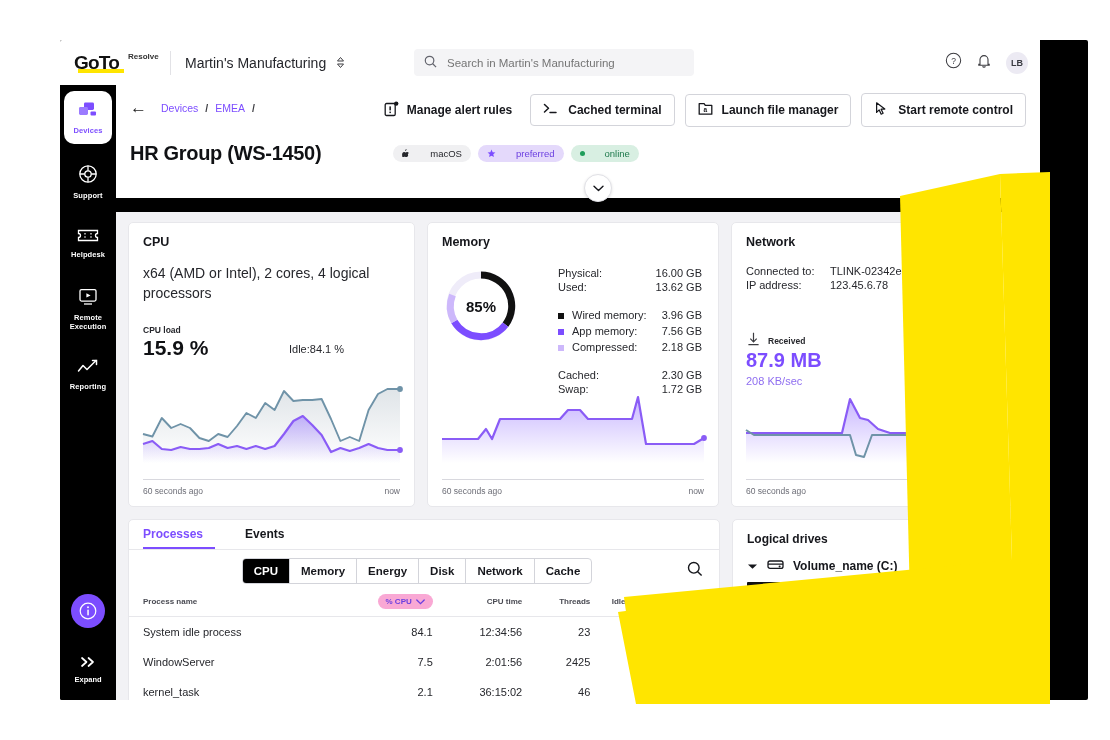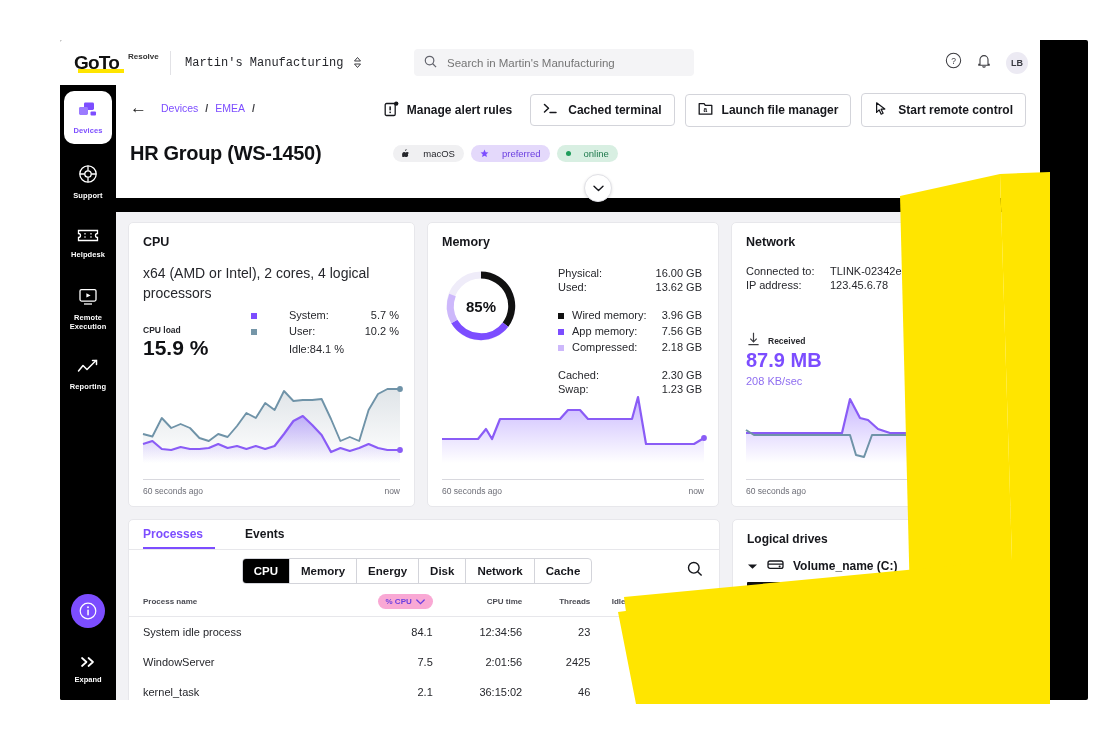--- a/index.html
+++ b/index.html
@@ -14,21 +14,21 @@
     background:#000000;border-radius:2px;overflow:hidden;padding-left:48px;
   }
   
   .topbar{position:absolute;left:0;top:0;width:980px;height:45px;background:#fff;
     display:flex;align-items:center;border-bottom:1px solid #e6e6ea;}
   .logo{margin-left:14px;width:90px;position:relative;}
   .logo-goto{font-size:19px;font-weight:700;letter-spacing:-0.8px;color:#111;line-height:1;}
   .logo-sup{font-size:8px;font-weight:600;color:#333;position:absolute;left:54px;top:-1px;}
   .logo-underline{position:absolute;left:4px;top:16px;width:46px;height:4px;background:#ffe500;}
   .topdiv{width:1px;height:24px;background:#e2e2e6;margin:0 14px 0 6px;}
-  .acct{font-size:12px;color:#25262b;font-family:Liberation Mono, monospace;}
+  .acct{font-size:14px;color:#25262b;}
   .acct-caret{margin-left:10px;display:inline-flex;flex-direction:column;gap:1px;vertical-align:middle;}
   .searchwrap{position:absolute;left:354px;top:9px;width:280px;height:27px;background:#f4f4f6;
     border-radius:4px;display:flex;align-items:center;padding:0 10px;box-sizing:border-box;}
   .searchwrap input{border:0;background:transparent;outline:none;font-size:11.5px;color:#73747d;
     font-family:"Liberation Sans",sans-serif;width:240px;margin-left:8px;}
   .topright{position:absolute;right:12px;top:0;height:45px;display:flex;align-items:center;gap:14px;}
   .avatar{width:22px;height:22px;border-radius:50%;background:#eceaf3;color:#3a3b42;font-size:9px;
     display:flex;align-items:center;justify-content:center;font-weight:600;}
   
   .rail{position:absolute;left:0;top:45px;width:56px;height:615px;background:#000;}
@@ -48,21 +48,21 @@
   .crumbs{font-size:10.5px;color:#7c4dff;display:flex;align-items:center;gap:7px;}
   .crumbs .sep{color:#3c3c41;font-weight:700;}
   .actions{position:absolute;right:14px;top:8px;display:flex;align-items:center;gap:10px;}
   .act-plain{display:flex;align-items:center;gap:8px;font-size:12px;font-weight:700;color:#16171c;
     padding:6px 8px;}
   .act-btn{display:flex;align-items:center;gap:9px;font-size:12px;font-weight:700;color:#16171c;
     border:1px solid #d3d4da;border-radius:4px;padding:7px 12px;background:#fff;}
   .titlerow{display:flex;align-items:center;padding:0 14px;height:46px;}
   .dev-title{font-size:20px;font-weight:700;color:#101114;letter-spacing:-.3px;}
   .chips{display:flex;align-items:center;gap:7px;margin-left:72px;}
-  .chip{display:flex;align-items:center;gap:13px;border-radius:11px;padding:3px 9px;font-size:9.5px;}
+  .chip{display:flex;align-items:center;gap:20px;border-radius:11px;padding:3px 9px;font-size:9.5px;}
   .chip.os{background:#f0f0f2;color:#26272c;}
   .chip.pref{background:#e4d9fb;color:#6b3fe0;}
   .chip.on{background:#d8efe2;color:#1f7a4d;}
   .dot{width:5px;height:5px;border-radius:50%;background:#1f9d5b;display:inline-block;}
   .collapser{position:relative;height:22px;}
   .collapse-btn{position:absolute;left:468px;top:-2px;width:26px;height:26px;border-radius:50%;
     background:#fff;border:1px solid #e1e1e6;display:flex;align-items:center;justify-content:center;
     box-shadow:0 1px 3px rgba(0,0,0,.12);z-index:4;}
   .darkstrip{height:14px;background:#000;}
   .panelwrap{background:#f2f2f5;padding:10px 12px 0;}
@@ -349,32 +349,20 @@
       </div>
     </div>
     <div class="darkstrip"></div>
 
     <div class="panelwrap">
       <div class="cards">
 
         <div class="card cpu">
           <div class="card-h">CPU</div>
           <div class="cpu-desc">x64 (AMD or Intel), 2 cores, 4 logical processors</div>
-          <div class="cpu-legend">
-            <div class="cpu-legrow">
-              <span class="sq"><i class="lsq" style="background:#7c4dff"></i></span>
-              <span class="nm">System:</span>
-              <span class="vl">5.7 %</span>
-            </div>
-            <div class="cpu-legrow">
-              <span class="sq"><i class="lsq" style="background:#7596a8"></i></span>
-              <span class="nm">User:</span>
-              <span class="vl">10.2 %</span>
-            </div>
-          </div>
           <div class="cpu-idle">
             <span>Idle:</span>
             <span>84.1 %</span>
           </div>
           <div class="cpu-load-lbl">CPU load</div>
           <div class="cpu-load-val">15.9 %</div>
 
           <svg class="spark" viewBox="0 0 285 95" preserveAspectRatio="none">
             <defs>
               <linearGradient id="gGray" x1="0" y1="0" x2="0" y2="1">
@@ -433,21 +421,21 @@
                 <span class="vl">2.18 GB</span>
               </div>
             </div>
             <div class="mem-tail">
               <div class="kv">
                 <span>Cached:</span>
                 <span>2.30 GB</span>
               </div>
               <div class="kv">
                 <span>Swap:</span>
-                <span>1.23 GB</span>
+                <span>1.72 GB</span>
               </div>
             </div>
           </div>
           <svg class="spark" viewBox="0 0 290 95" preserveAspectRatio="none">
             <path d="M14 62 L26 62 L38 62 L50 62 L58 52 L64 62 L72 42 L84 42 L96 42 L108 42 L120 42 L132 42 L140 33 L152 33 L160 42 L172 42 L184 42 L196 42 L204 42 L210 20 L218 67 L230 67 L242 67 L254 67 L266 67 L276 61 L276 86 L14 86 Z" fill="url(#gPurp)"></path>
             <path d="M14 62 L26 62 L38 62 L50 62 L58 52 L64 62 L72 42 L84 42 L96 42 L108 42 L120 42 L132 42 L140 33 L152 33 L160 42 L172 42 L184 42 L196 42 L204 42 L210 20 L218 67 L230 67 L242 67 L254 67 L266 67 L276 61" fill="none" stroke="#8a5cf6" stroke-width="2.2" stroke-linejoin="round"></path>
             <circle cx="276" cy="61" r="2.9" fill="#8a5cf6"></circle>
           </svg>
           <div class="axisline"></div>
           <div class="axislab" style="left:14px">60 seconds ago</div>

